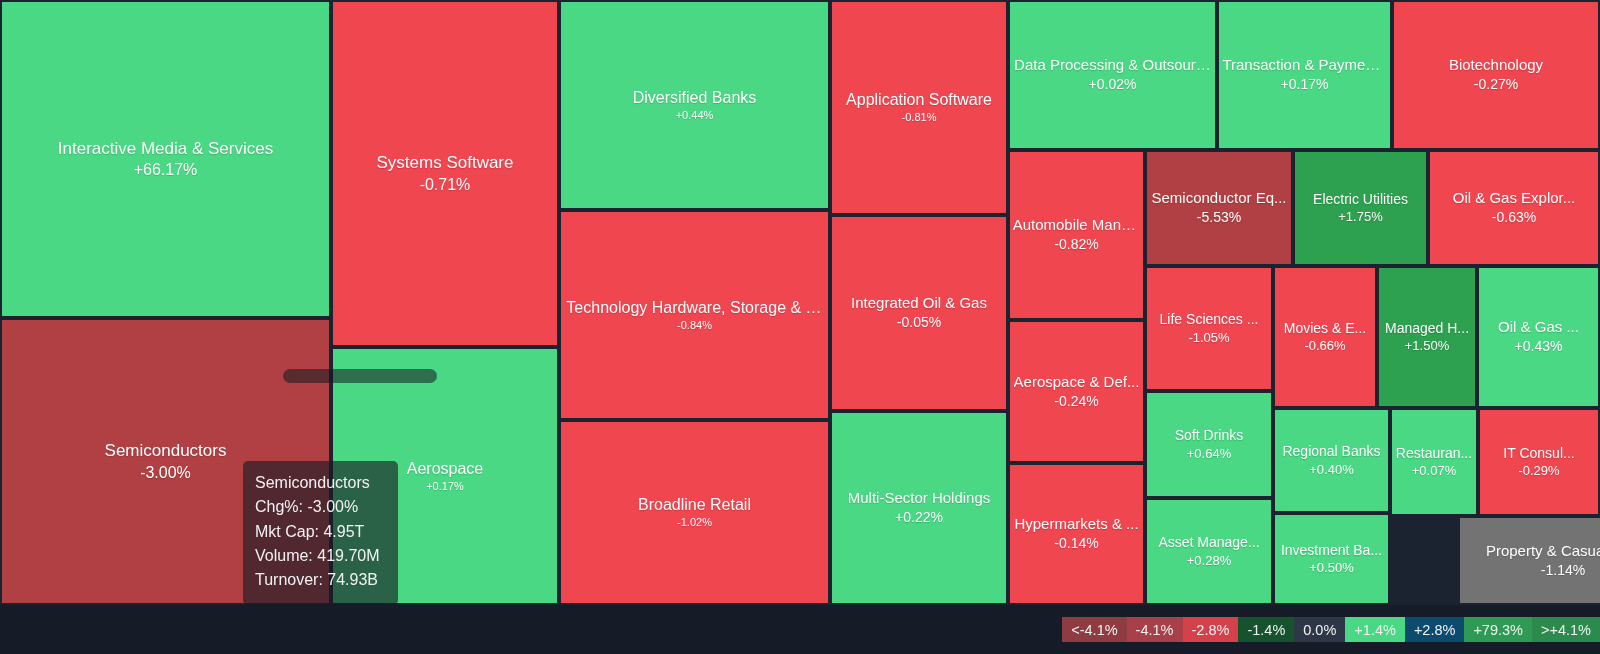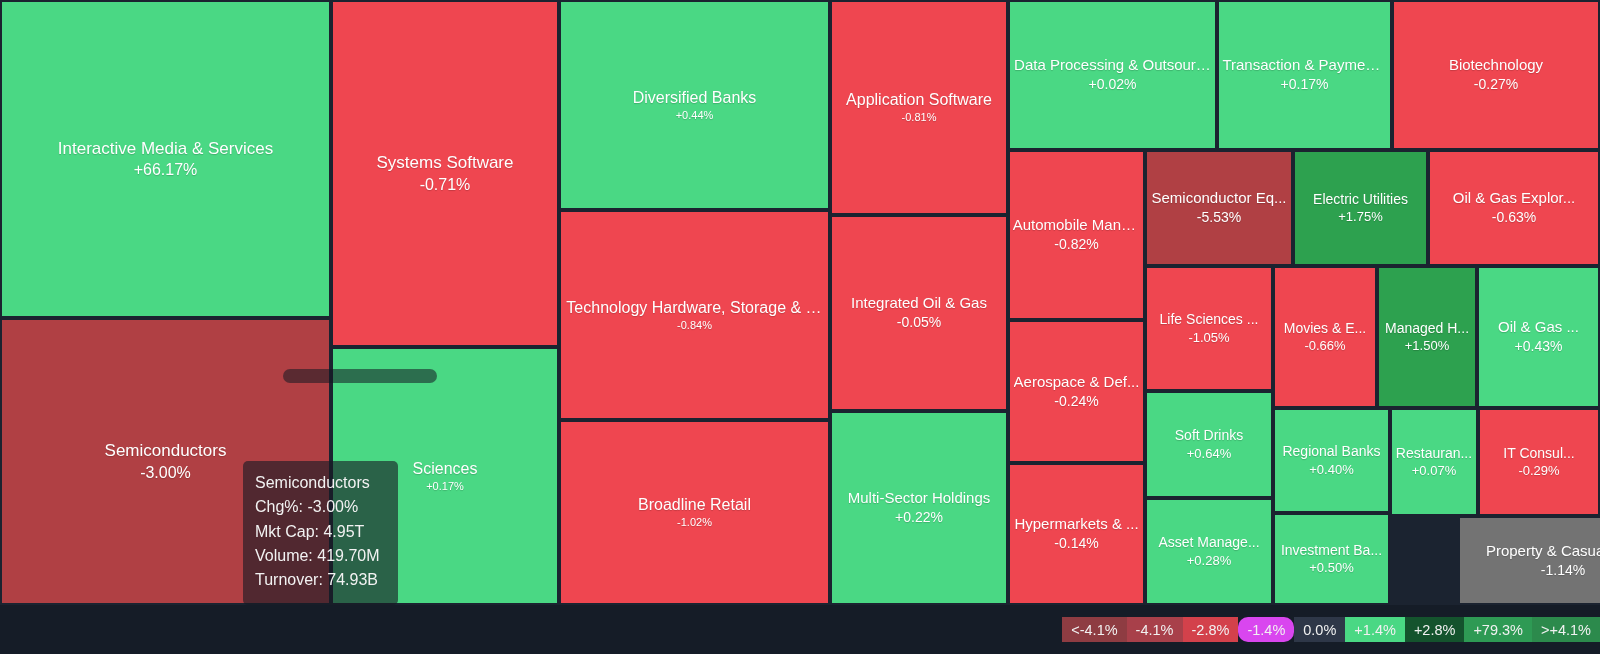--- a/index.html
+++ b/index.html
@@ -134,21 +134,21 @@
       </div>
       <div class="tile sz-xl" style="left: 0px; top: 318px; width: 331px; height: 287px; background: rgb(176, 64, 68);">
         <span class="t-name">Semiconductors</span>
         <span class="t-chg">-3.00%</span>
       </div>
       <div class="tile sz-xl" style="left: 331px; top: 0px; width: 228px; height: 347px; background: rgb(239, 70, 80);">
         <span class="t-name">Systems Software</span>
         <span class="t-chg">-0.71%</span>
       </div>
       <div class="tile sz-lg" style="left: 331px; top: 347px; width: 228px; height: 258px; background: rgb(74, 216, 132);">
-        <span class="t-name">Sciences</span>
+        <span class="t-name">Aerospace</span>
         <span class="t-chg">+0.17%</span>
       </div>
       <div class="tile sz-lg" style="left: 559px; top: 0px; width: 271px; height: 210px; background: rgb(74, 216, 132);">
         <span class="t-name">Diversified Banks</span>
         <span class="t-chg">+0.44%</span>
       </div>
       <div class="tile sz-lg" style="left: 559px; top: 210px; width: 271px; height: 210px; background: rgb(239, 70, 80);">
         <span class="t-name">Technology Hardware, Storage &amp; Per...</span>
         <span class="t-chg">-0.84%</span>
       </div>
@@ -258,22 +258,22 @@
     <div>Mkt Cap: 4.95T</div>
     <div>Volume: 419.70M</div>
     <div>Turnover: 74.93B</div>
   </div>
 
   <div id="footer">
     <div id="legend">
         <div class="legend-cell" style="background: rgb(142, 60, 66);">&lt;-4.1%</div>
         <div class="legend-cell" style="background: rgb(168, 64, 74);">-4.1%</div>
         <div class="legend-cell" style="background: rgb(211, 65, 75);">-2.8%</div>
-        <div class="legend-cell" style="background: #d946ef; border-radius: 10px;">-1.4%</div>
+        <div class="legend-cell" style="background: #14532d;">-1.4%</div>
         <div class="legend-cell" style="background: rgb(46, 55, 72);">0.0%</div>
         <div class="legend-cell" style="background: rgb(74, 216, 132);">+1.4%</div>
-        <div class="legend-cell" style="background: #14532d; text-align: right;">+2.8%</div>
+        <div class="legend-cell" style="background: #0c4a6e; text-align: right;">+2.8%</div>
         <div class="legend-cell" style="background: rgb(46, 154, 84);">+79.3%</div>
         <div class="legend-cell" style="background: rgb(44, 138, 76);">&gt;+4.1%</div>
       </div>
   </div>
 
 </div>
 
 </body></html>

